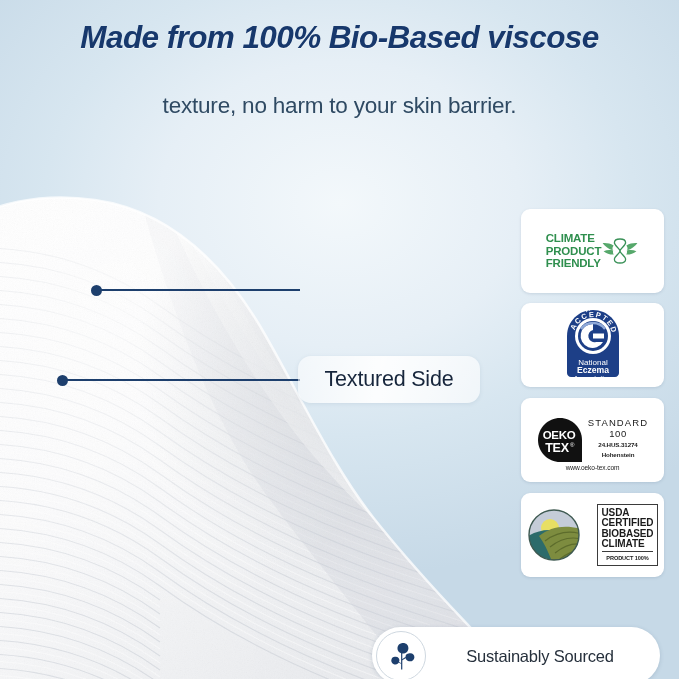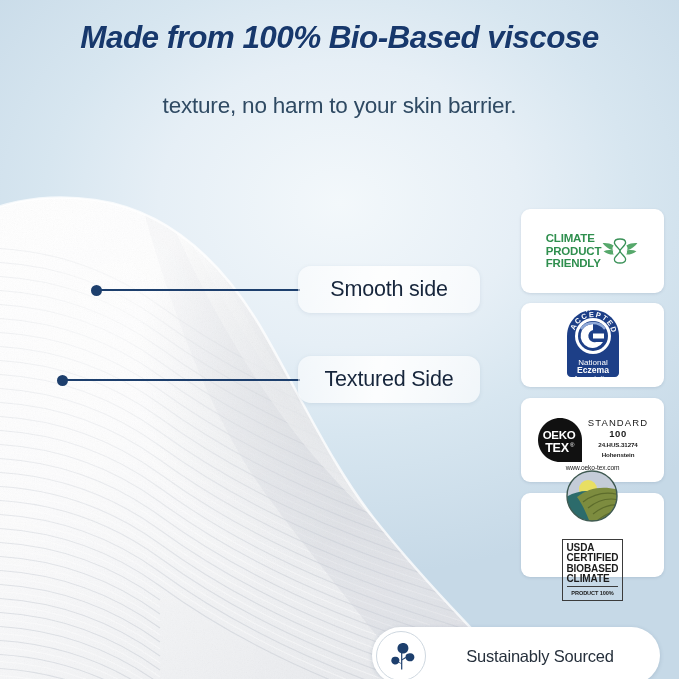--- a/index.html
+++ b/index.html
@@ -57,25 +57,25 @@
   #badge-2{top:398px;}
   #badge-3{top:493px;}
 
   .cpf{display:flex;align-items:center;}
   .cpf-text{font-size:11.5px;font-weight:bold;line-height:12.5px;color:#2f8f4e;letter-spacing:-.2px;}
   .cpf-text div{white-space:nowrap;}
 
   .oeko{display:flex;align-items:flex-start;gap:5px;}
   .oeko-right{display:flex;flex-direction:column;align-items:center;color:#1b1b1b;}
   .oeko-std{font-size:9.5px;letter-spacing:1.1px;line-height:11px;}
-  .oeko-100{font-size:9.5px;letter-spacing:.6px;line-height:11px;font-weight:bold;}
+  .oeko-100{font-size:9.5px;letter-spacing:.6px;line-height:11px;}
   .oeko-cert{font-size:6.2px;font-weight:bold;line-height:8px;margin-top:2px;letter-spacing:-.1px;}
   .oeko-url{position:absolute;bottom:11px;left:0;right:0;text-align:center;font-size:6.6px;color:#1b1b1b;letter-spacing:-.1px;}
 
-  .usda{display:flex;align-items:center;gap:16px;flex-direction:column;}
+  .usda{display:flex;align-items:center;gap:16px;}
   .usda-box{border:1px solid #3b3b3b;padding:3px 4px 2px 4px;}
   .usda-box div{font-size:10px;font-weight:bold;line-height:10.5px;color:#1b1b1b;letter-spacing:-.1px;}
   .usda-sub{font-size:5.6px !important;font-weight:bold;letter-spacing:.1px;border-top:1px solid #3b3b3b;margin-top:1px;padding-top:1px;text-align:center;}
 
   
   #euca-pill{
     position:absolute;left:372px;top:627px;width:288px;height:57px;
     border-radius:29px;background:#fff;
     box-shadow:0 1px 4px rgba(60,90,120,.2);
     display:flex;align-items:center;
@@ -212,23 +212,20 @@
   </div>
 
   <div class="headline">Made from 100% Bio-Based viscose</div>
 
   <div class="sub">
     <div>texture, no harm to your skin barrier.</div>
   </div>
 
   <div class="dot" style="left:91px;top:285px;"></div>
   <div class="leader" style="left:96px;top:289px;width:204px;"></div>
-  <div class="pill" id="pill-smooth">
-    <span>Smooth side</span>
-  </div>
 
   <div class="dot" style="left:57px;top:375px;"></div>
   <div class="leader" style="left:62px;top:379px;width:238px;"></div>
   <div class="pill" id="pill-textured">
     <span>Textured Side</span>
   </div>
 
   <div class="badge-card" id="badge-0">
     <div class="cpf">
       <div class="cpf-text">

